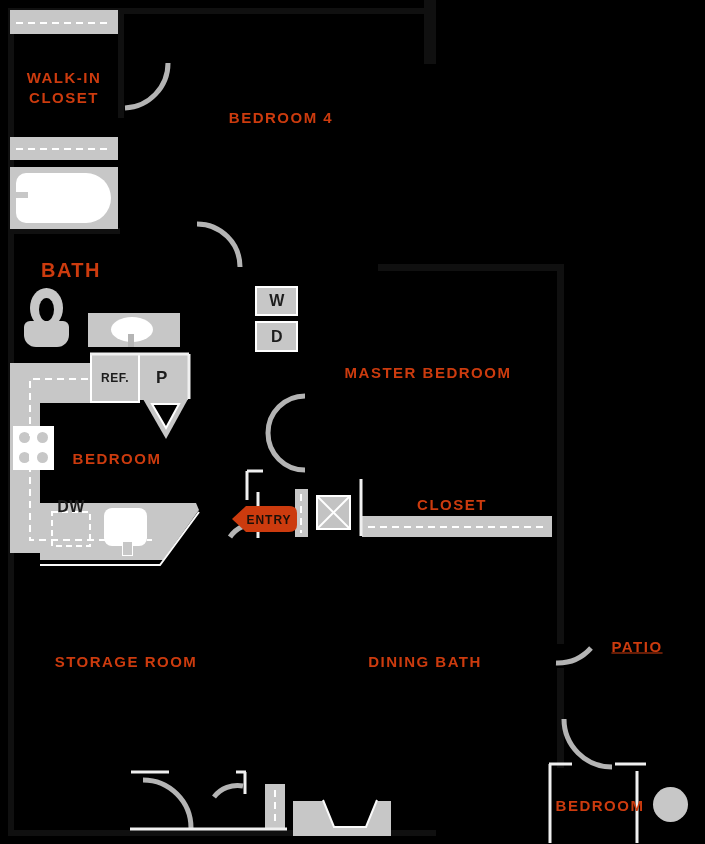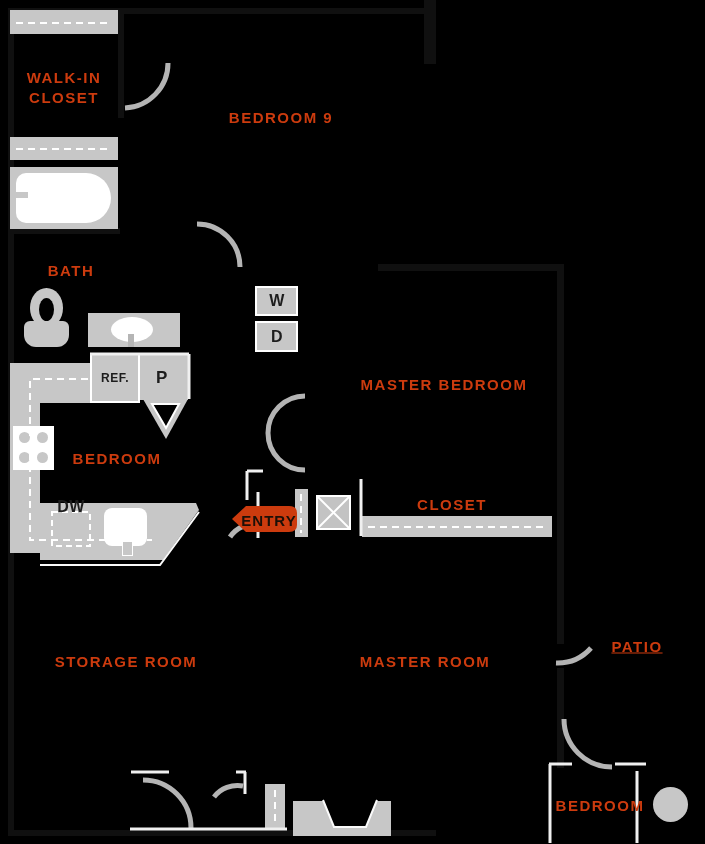--- a/index.html
+++ b/index.html
@@ -124,24 +124,24 @@
       <path d="M361,479 V536"></path>
       <path d="M90,354 H189 M189,354 V399"></path>
       <path d="M549,764 H572 M550,764 V843 M637,771 V843 M615,764 H646"></path>
     </g>
 
     <path fill="#cc3b0e" d="M232,519 L246,506 H289 Q297,506 297,513 V525 Q297,532 289,532 H246 Z"></path>
   </svg>
 
   <div class="lbl" style="left:64px;top:77px;">WALK-IN</div>
   <div class="lbl" style="left:64px;top:97px;">CLOSET</div>
-  <div class="lbl" style="left:281px;top:117px;">BEDROOM 9</div>
-  <div class="lbl" style="left:71px;top:270px;font-size:15px;">BATH</div>
-  <div class="lbl" style="left:444px;top:372px;margin-top:12px;">MASTER BEDROOM</div>
+  <div class="lbl" style="left:281px;top:117px;">BEDROOM 4</div>
+  <div class="lbl" style="left:71px;top:270px;font-size:20px;">BATH</div>
+  <div class="lbl" style="left:428px;top:372px;">MASTER BEDROOM</div>
   <div class="lbl" style="left:117px;top:458px;">BEDROOM</div>
   <div class="lbl" style="left:452px;top:504px;">CLOSET</div>
   <div class="lbl" style="left:126px;top:661px;">STORAGE ROOM</div>
-  <div class="lbl" style="left:425px;top:661px;">MASTER ROOM</div>
+  <div class="lbl" style="left:425px;top:661px;">DINING BATH</div>
   <div class="lbl" style="left:637px;top:646px;text-decoration:underline;">PATIO</div>
   <div class="lbl" style="left:600px;top:805px;">BEDROOM</div>
 
-  <div class="lbl" style="left:269px;top:520px;color:#1c1008;font-size:15px;letter-spacing:1px;">ENTRY</div>
+  <div class="lbl" style="left:269px;top:520px;color:#1c1008;font-size:12px;letter-spacing:1px;">ENTRY</div>
 </div>
 
 </body></html>

